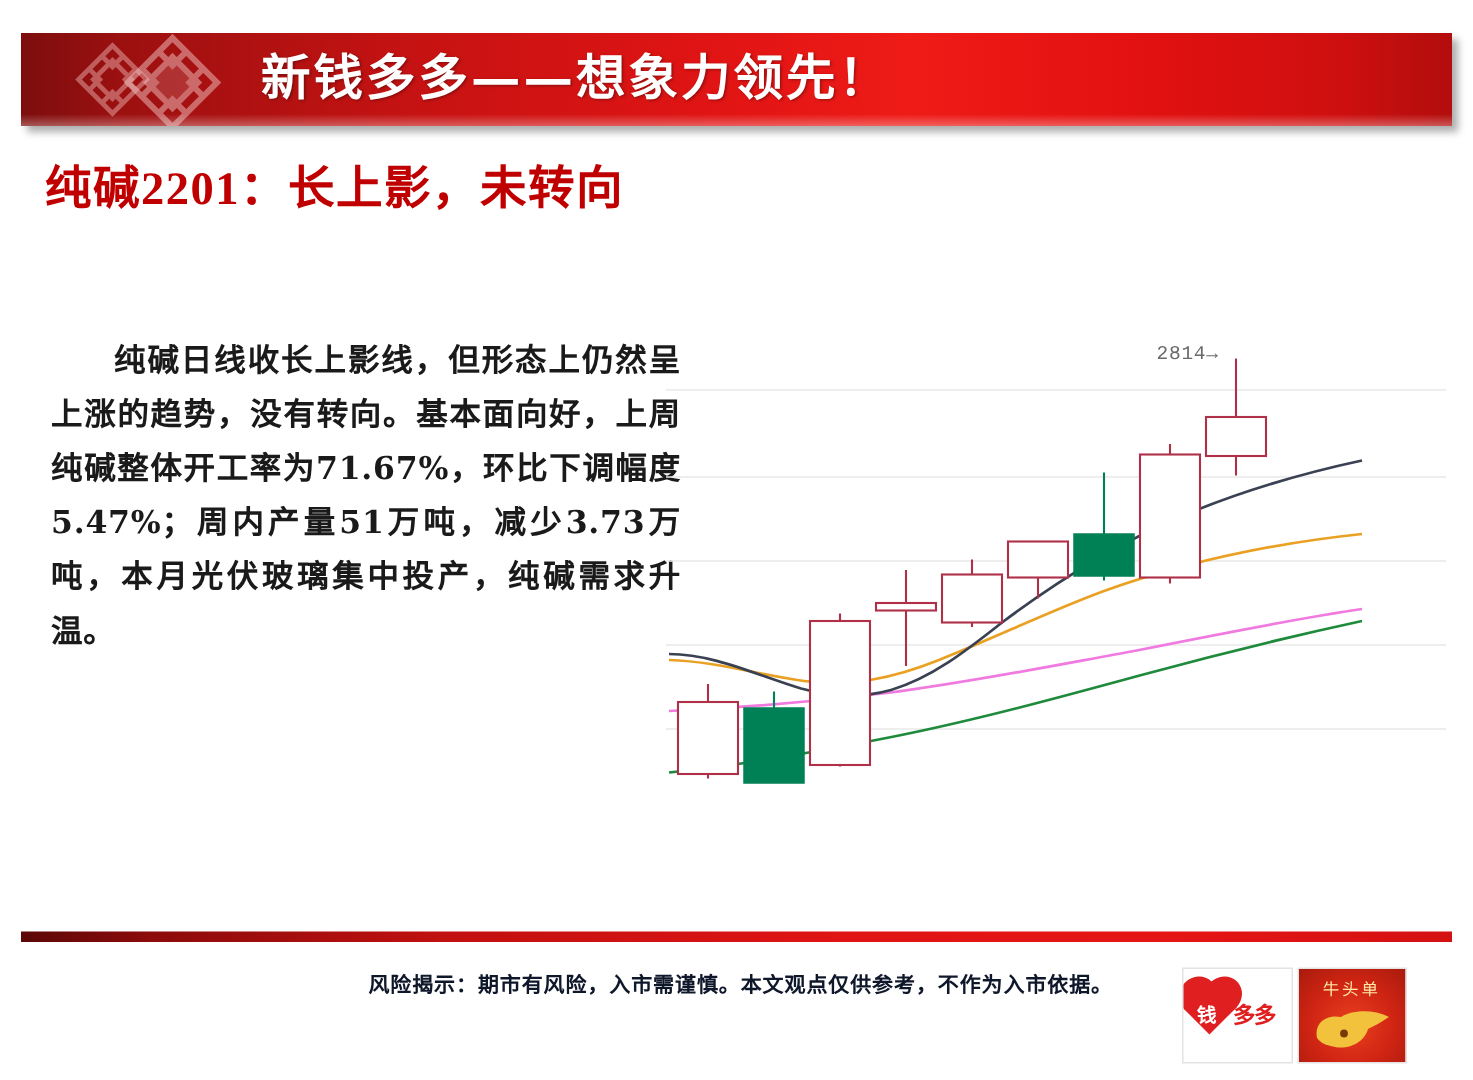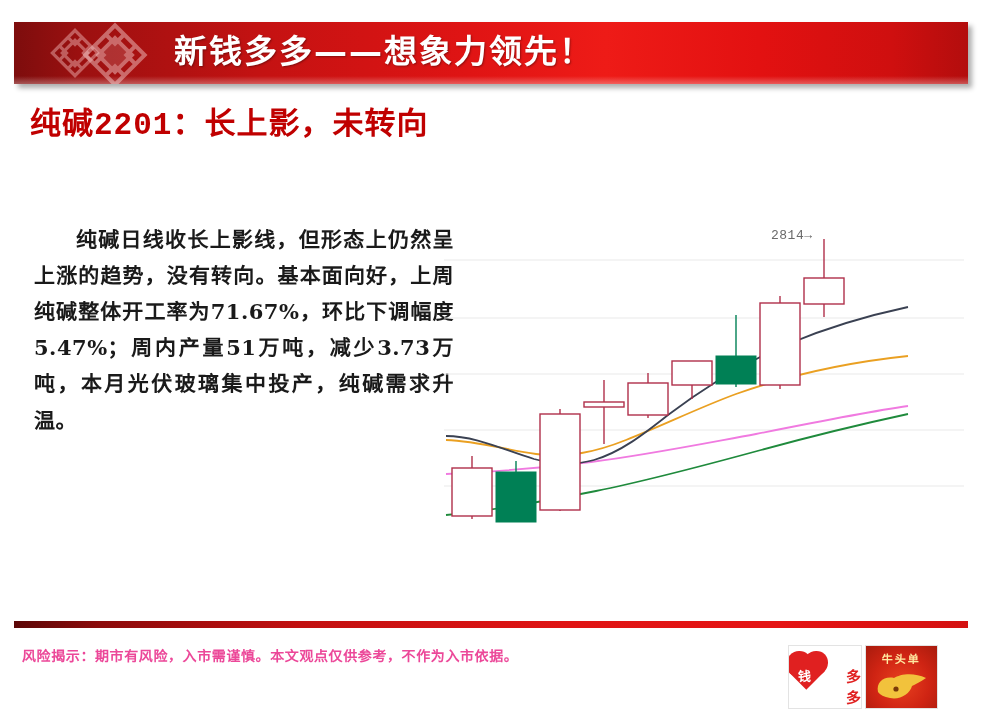--- a/index.html
+++ b/index.html
@@ -28,21 +28,21 @@
     position:absolute;left:160px;top:0;height:62px;line-height:60px;
     color:#ffffff;font-size:33px;letter-spacing:2px;font-weight:bold;
     font-family:"DejaVu Serif","Liberation Serif",serif;
     text-shadow:1px 1px 2px rgba(0,0,0,.35);white-space:nowrap;
   }
 
   
   .headline{
     position:absolute;left:30px;top:104px;width:400px;
     color:#c00000;font-size:31px;font-weight:bold;line-height:1.40;
-    font-family:Liberation Mono, monospace;
+    font-family:Liberation Serif, serif;
     letter-spacing:1px;
   }
   .body-text{
     position:absolute;left:18px;top:222px;width:420px;
     color:#1a1a1a;font-size:21px;line-height:1.72;font-weight:bold;
     font-family:"DejaVu Serif","Liberation Serif",serif;
     text-indent:2em;text-align:justify;letter-spacing:.5px;margin-left:16px;
   }
 
   
@@ -53,43 +53,43 @@
     font-family:Liberation Mono, monospace;letter-spacing:.5px;white-space:nowrap;
   }
 
   
   .footer-rule{
     position:absolute;left:14px;top:621px;width:954px;height:7px;
     background:linear-gradient(90deg,#5c0707 0%,#8c0b0b 9%,#c21010 30%,#e01414 58%,#e51515 80%,#d41111 100%);
   }
   .disclaimer{
     position:absolute;left:22px;top:645px;width:720px;
-    color:#ec4899;font-size:14px;font-weight:bold;letter-spacing:.6px;
-    font-family:"DejaVu Serif","Liberation Serif",serif;white-space:nowrap;
+    color:#0f172a;font-size:14px;font-weight:bold;letter-spacing:.6px;
+    font-family:"DejaVu Serif","Liberation Serif",serif;white-space:nowrap;text-align:right;
   }
   .logo-row{position:absolute;left:788px;top:645px;width:150px;height:62px;display:flex;gap:3px;}
   .logo-card{position:relative;width:72px;height:62px;overflow:hidden;background:#fff;
     border:1px solid #e3e3e3;}
   .logo-a{background:#ffffff;}
   .logo-b{background:radial-gradient(circle at 50% 60%,#e8401f 0%,#cf2413 55%,#a81b0d 100%);}
   .heart{
     position:absolute;left:5px;top:14px;width:26px;height:24px;
     background:#e02020;transform:rotate(-45deg);
   }
   .heart:before,.heart:after{
     content:"";position:absolute;width:26px;height:24px;background:#e02020;border-radius:50%;
   }
   .heart:before{top:-12px;left:0;}
   .heart:after{top:0;left:12px;}
   .heart-ch{position:absolute;left:9px;top:20px;z-index:3;color:#fff;font-size:13px;
     font-weight:bold;font-family:"DejaVu Serif","Liberation Serif",serif;}
   .logo-a-tail{position:absolute;left:33px;top:19px;color:#e02020;font-size:15px;
-    font-weight:bold;font-family:Liberation Serif, serif;letter-spacing:-1px;margin-left:24px;}
+    font-weight:bold;font-family:Liberation Mono, monospace;letter-spacing:-1px;}
   .logo-b-top{position:absolute;left:0;right:0;top:4px;text-align:center;
-    color:#ffe9a0;font-size:11px;font-weight:bold;letter-spacing:2px;
+    color:#ffe9a0;font-size:11px;font-weight:normal;letter-spacing:2px;
     font-family:"DejaVu Serif","Liberation Serif",serif;}
   .bull{position:absolute;left:8px;top:24px;width:56px;height:32px;}
 </style>
 </head>
 <body>
 
 <div class="slide">
 
   <div class="header-band">
     <svg class="knot k1" viewBox="0 0 70 62">

